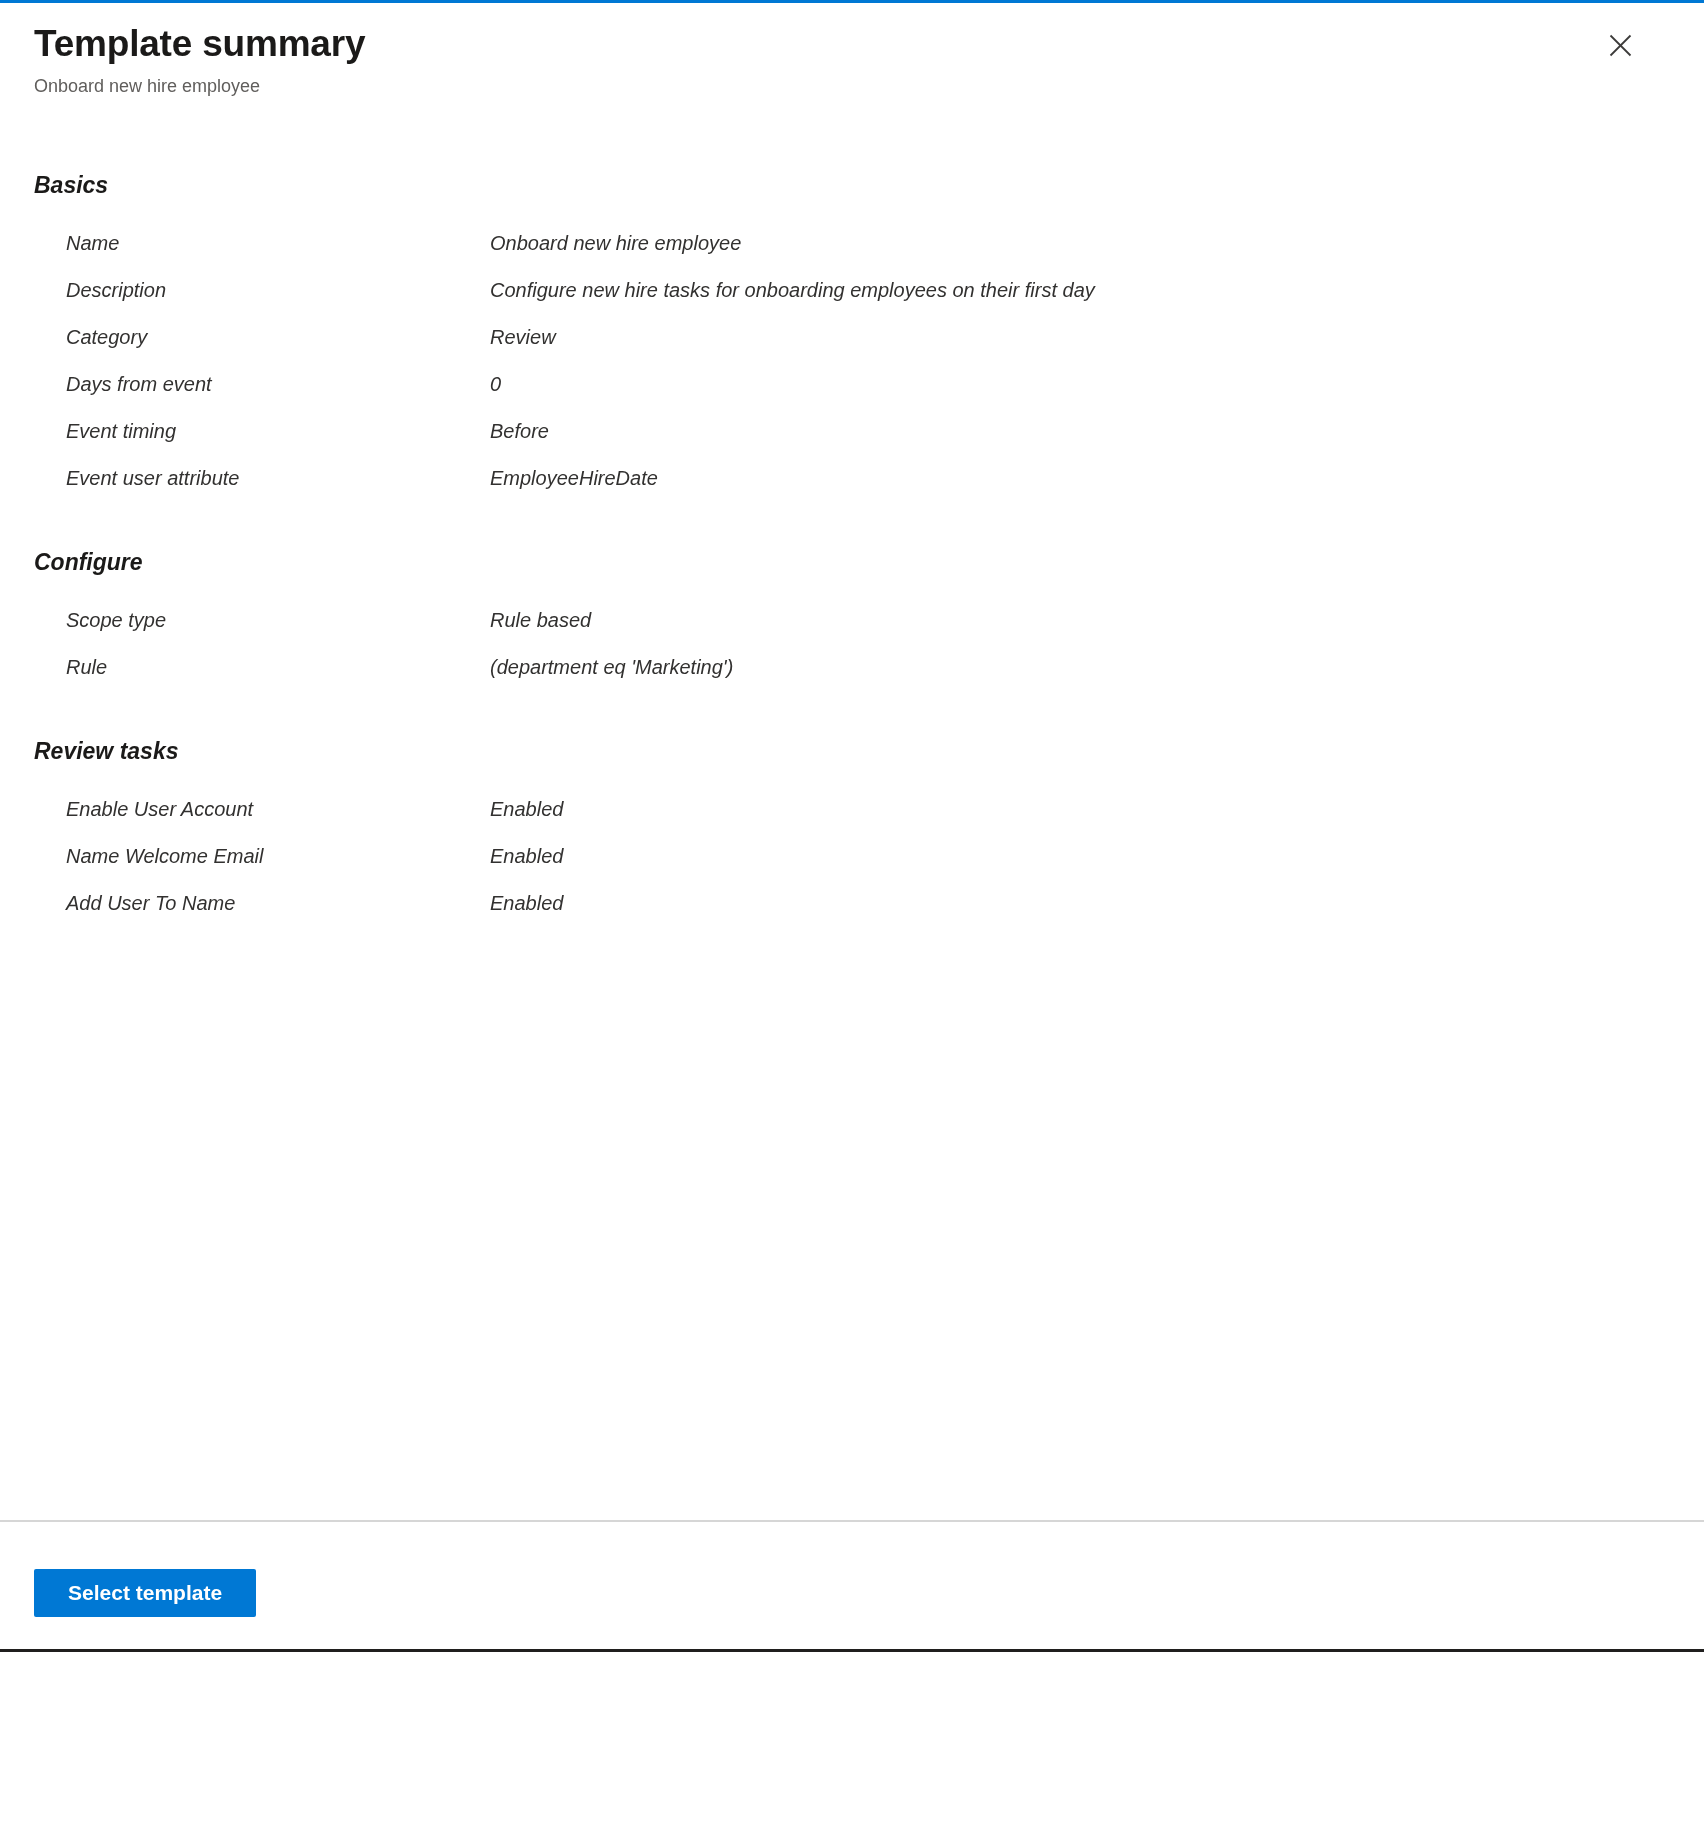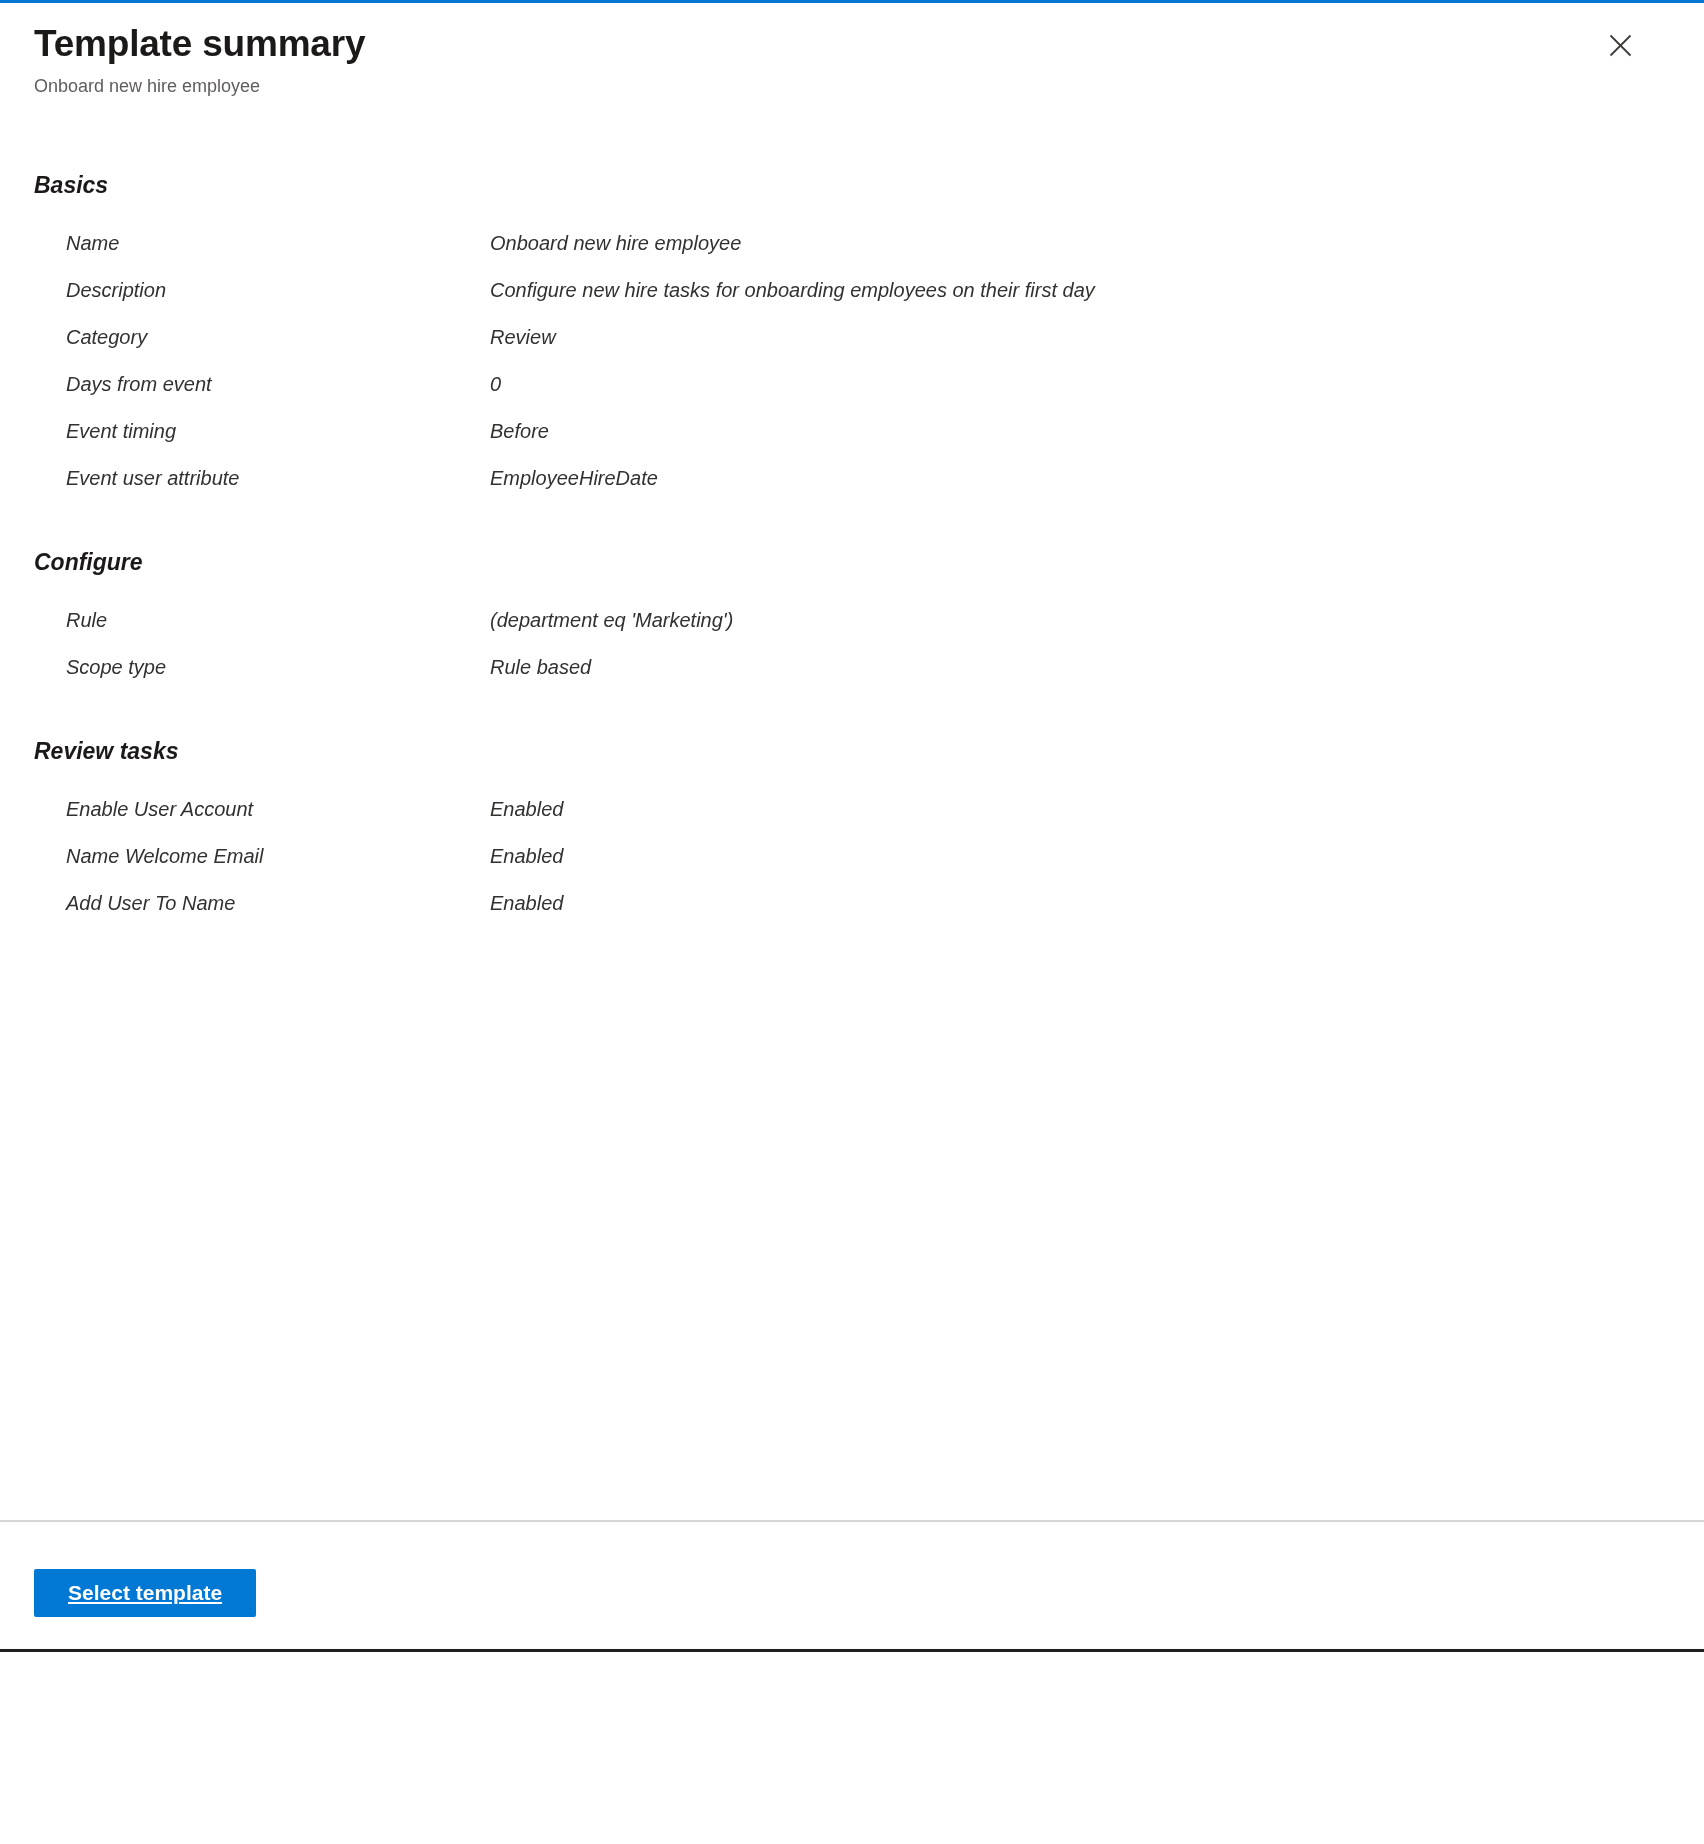--- a/index.html
+++ b/index.html
@@ -117,21 +117,20 @@
     border: none;
     font-family: "Liberation Sans", sans-serif;
     font-size: 21px;
     font-weight: 700;
     line-height: 24px;
     height: 48px;
     padding: 0 34px;
     cursor: pointer;
     border-radius: 2px;
     margin-top: 14px;
-    text-decoration: underline;
   }
 </style>
 </head>
 <body>
 
 <div class="panel">
 
   <div class="header">
     <h1 class="page-title">Template summary</h1>
     <p class="page-subtitle">Onboard new hire employee</p>
@@ -174,26 +173,26 @@
       <div class="kv-row">
         <div class="kv-label">Event user attribute</div>
         <div class="kv-value">EmployeeHireDate</div>
       </div>
     </section>
 
     <section class="section">
       <h2 class="section-heading">Configure</h2>
 
       <div class="kv-row">
+        <div class="kv-label">Scope type</div>
+        <div class="kv-value">Rule based</div>
+      </div>
+      <div class="kv-row">
         <div class="kv-label">Rule</div>
         <div class="kv-value">(department eq 'Marketing')</div>
-      </div>
-      <div class="kv-row">
-        <div class="kv-label">Scope type</div>
-        <div class="kv-value">Rule based</div>
       </div>
     </section>
 
     <section class="section">
       <h2 class="section-heading">Review tasks</h2>
 
       <div class="kv-row">
         <div class="kv-label">Enable User Account</div>
         <div class="kv-value">Enabled</div>
       </div>

